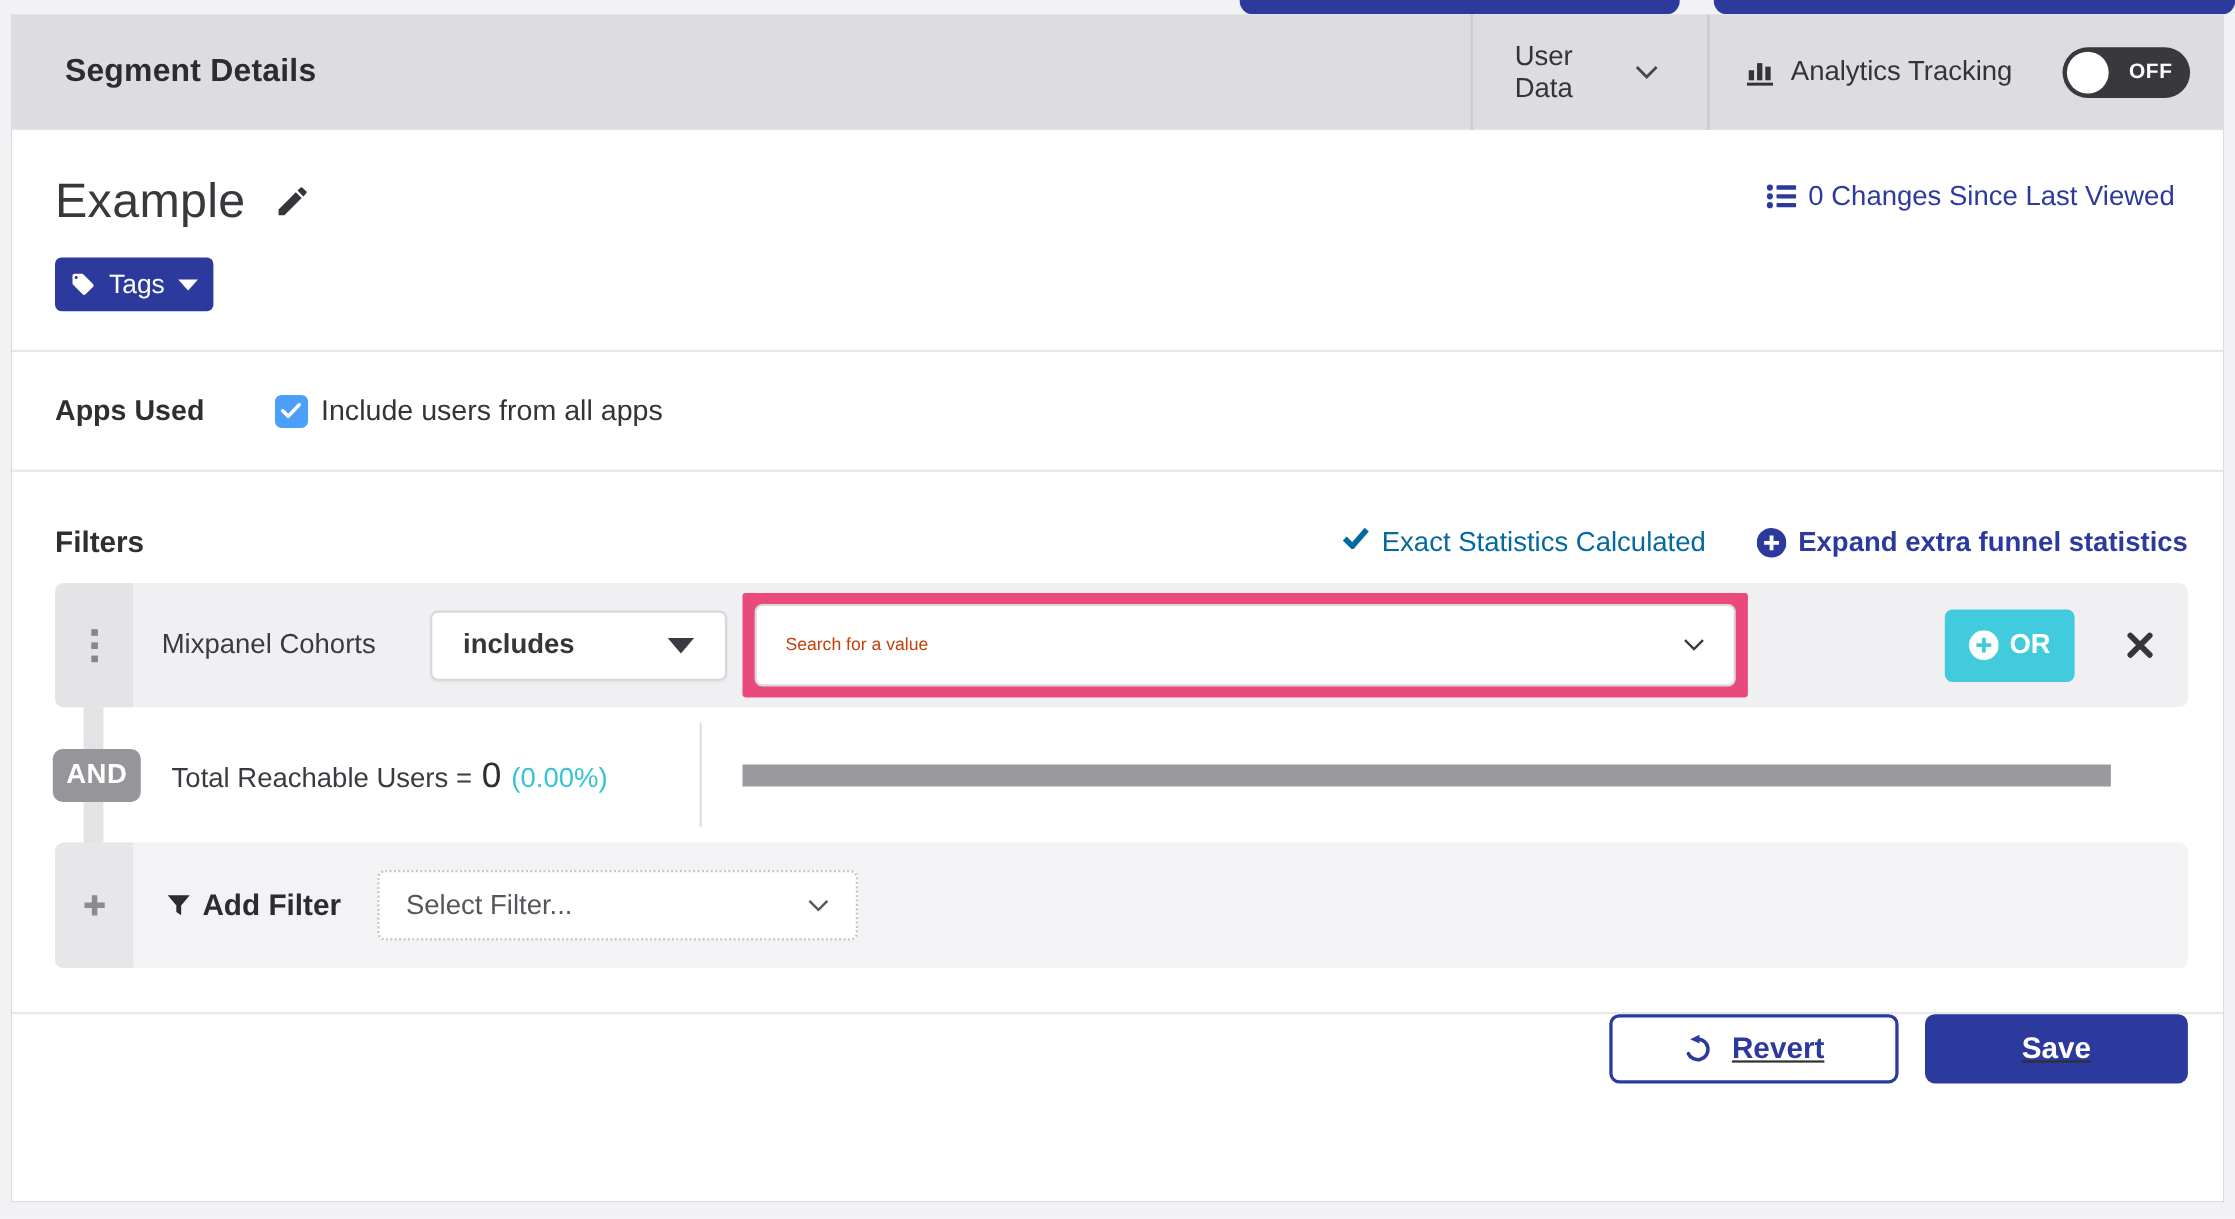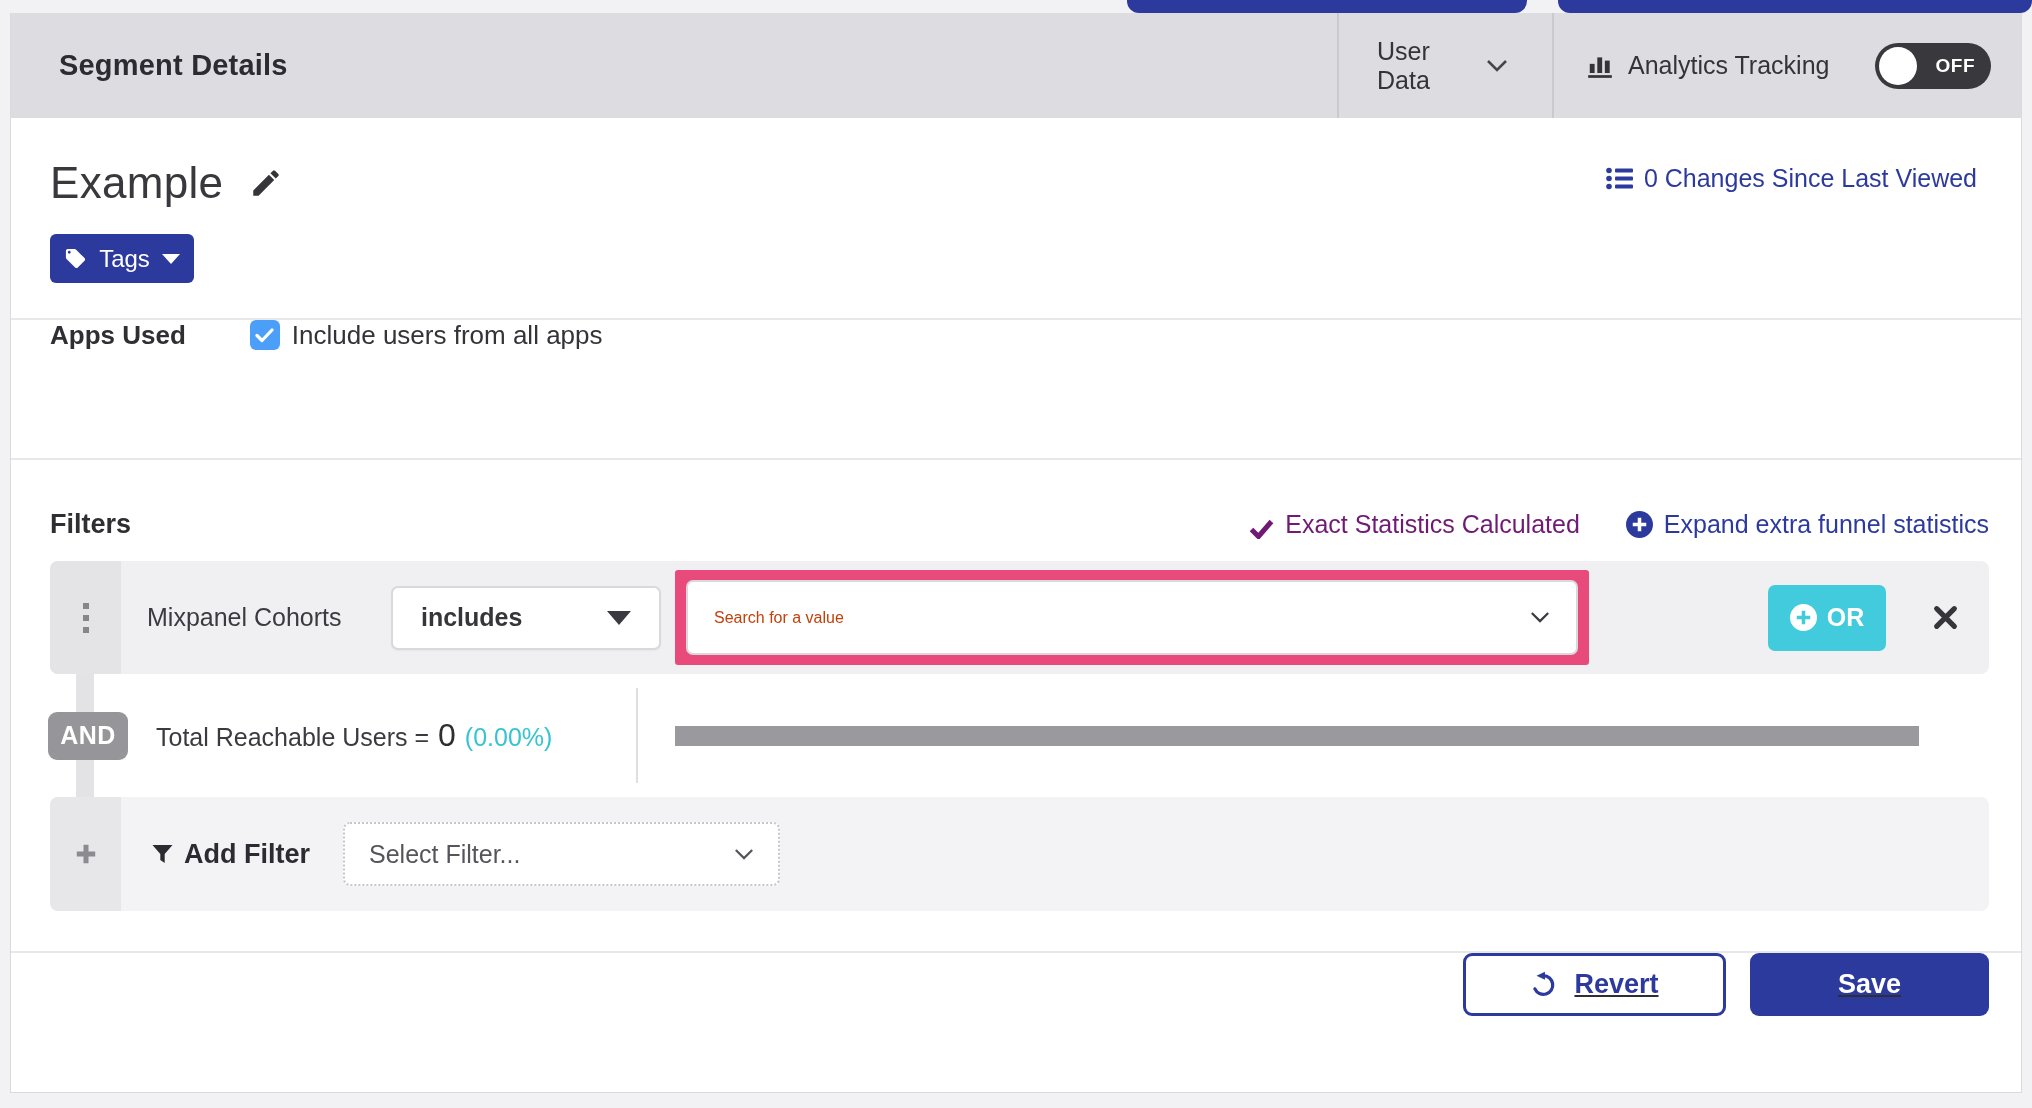--- a/index.html
+++ b/index.html
@@ -41,31 +41,31 @@
   
   .title-section { height: 202px; padding: 40px 44px 0 39px; border-bottom: 2px solid #e8e8eb; position: relative; }
   .segment-name-row { display: flex; align-items: center; }
   .segment-name { font-size: 44px; color: #38383d; letter-spacing: .3px; }
   .pencil-wrap { margin-left: 26px; cursor: pointer; }
   .changes-link { position: absolute; top: 46px; right: 44px; display: flex; align-items: center; gap: 11px; color: #2d3a9d; font-size: 25px; cursor: pointer; }
   .tags-button { margin-top: 26px; height: 49px; width: 144px; background: #2d3a9d; border: none; border-radius: 6px; color: #fff; display: flex; align-items: center; justify-content: center; gap: 12px; font-size: 24px; font-family: inherit; cursor: pointer; }
   .caret-solid { width: 0; height: 0; border-left: 9px solid transparent; border-right: 9px solid transparent; border-top: 10px solid #fff; }
 
   
-  .apps-section { height: 140px; display: flex; padding: 0 44px 0 39px; border-bottom: 2px solid #e8e8eb; }
+  .apps-section { height: 109px; display: flex; align-items: center; padding: 0 44px 0 39px; border-bottom: 2px solid #e8e8eb; }
   .apps-label { font-size: 26px; font-weight: bold; color: #2f2f33; margin-right: 64px; }
   .checkbox { width: 30px; height: 30px; background: #4b9ff8; border-radius: 6px; display: flex; align-items: center; justify-content: center; cursor: pointer; }
   .checkbox-label { font-size: 26px; margin-left: 12px; color: #333338; }
 
   
   .filters-section { height: 493px; padding: 46px 32px 0 39px; border-bottom: 2px solid #e8e8eb; }
   .filters-header { display: flex; align-items: center; height: 36px; }
   .filters-heading { font-size: 27px; font-weight: bold; color: #2f2f33; }
-  .stats-calculated { margin-left: auto; display: flex; align-items: flex-end; gap: 11px; color: #701a75; font-size: 25px; }
-  .expand-link { margin-left: 46px; display: flex; align-items: center; gap: 11px; color: #2d3a9d; font-size: 25px; font-weight: normal; cursor: pointer; }
+  .stats-calculated { margin-left: auto; display: flex; align-items: flex-start; gap: 11px; color: #0369a1; font-size: 25px; }
+  .expand-link { margin-left: 46px; display: flex; align-items: center; gap: 11px; color: #2d3a9d; font-size: 25px; font-weight: bold; cursor: pointer; }
 
   .filter-row { margin-top: 19px; height: 113px; background: #f0f0f3; border-radius: 8px; display: flex; align-items: center; }
   .drag-rail { width: 71px; align-self: stretch; background: #e4e4e7; border-radius: 8px 0 0 8px; display: flex; align-items: center; justify-content: center; cursor: grab; }
   .drag-dots { display: flex; flex-direction: column; gap: 6px; }
   .drag-dots i { width: 6px; height: 6px; background: #86868b; display: block; }
   .filter-name { margin-left: 26px; font-size: 25px; color: #3a3a40; width: 244px; }
   .operator-select { width: 270px; height: 64px; background: #fff; border: 2px solid #d8d8dd; border-radius: 7px; display: flex; align-items: center; padding: 0 28px; font-size: 25px; font-weight: bold; color: #35353a; cursor: pointer; box-shadow: 0 1px 2px rgba(0,0,0,0.04); }
   .operator-caret { margin-left: auto; width: 0; height: 0; border-left: 12px solid transparent; border-right: 12px solid transparent; border-top: 14px solid #3a3a40; }
   .value-highlight { margin-left: 14px; width: 914px; height: 95px; background: #e94a7c; padding: 10px 11px; border-radius: 3px; display: flex; }
   .value-select { flex: 1; background: #fff; border: 2px solid #d8d8dd; border-radius: 7px; display: flex; align-items: center; padding: 0 26px; font-size: 16px; color: #c2410c; cursor: pointer; }

